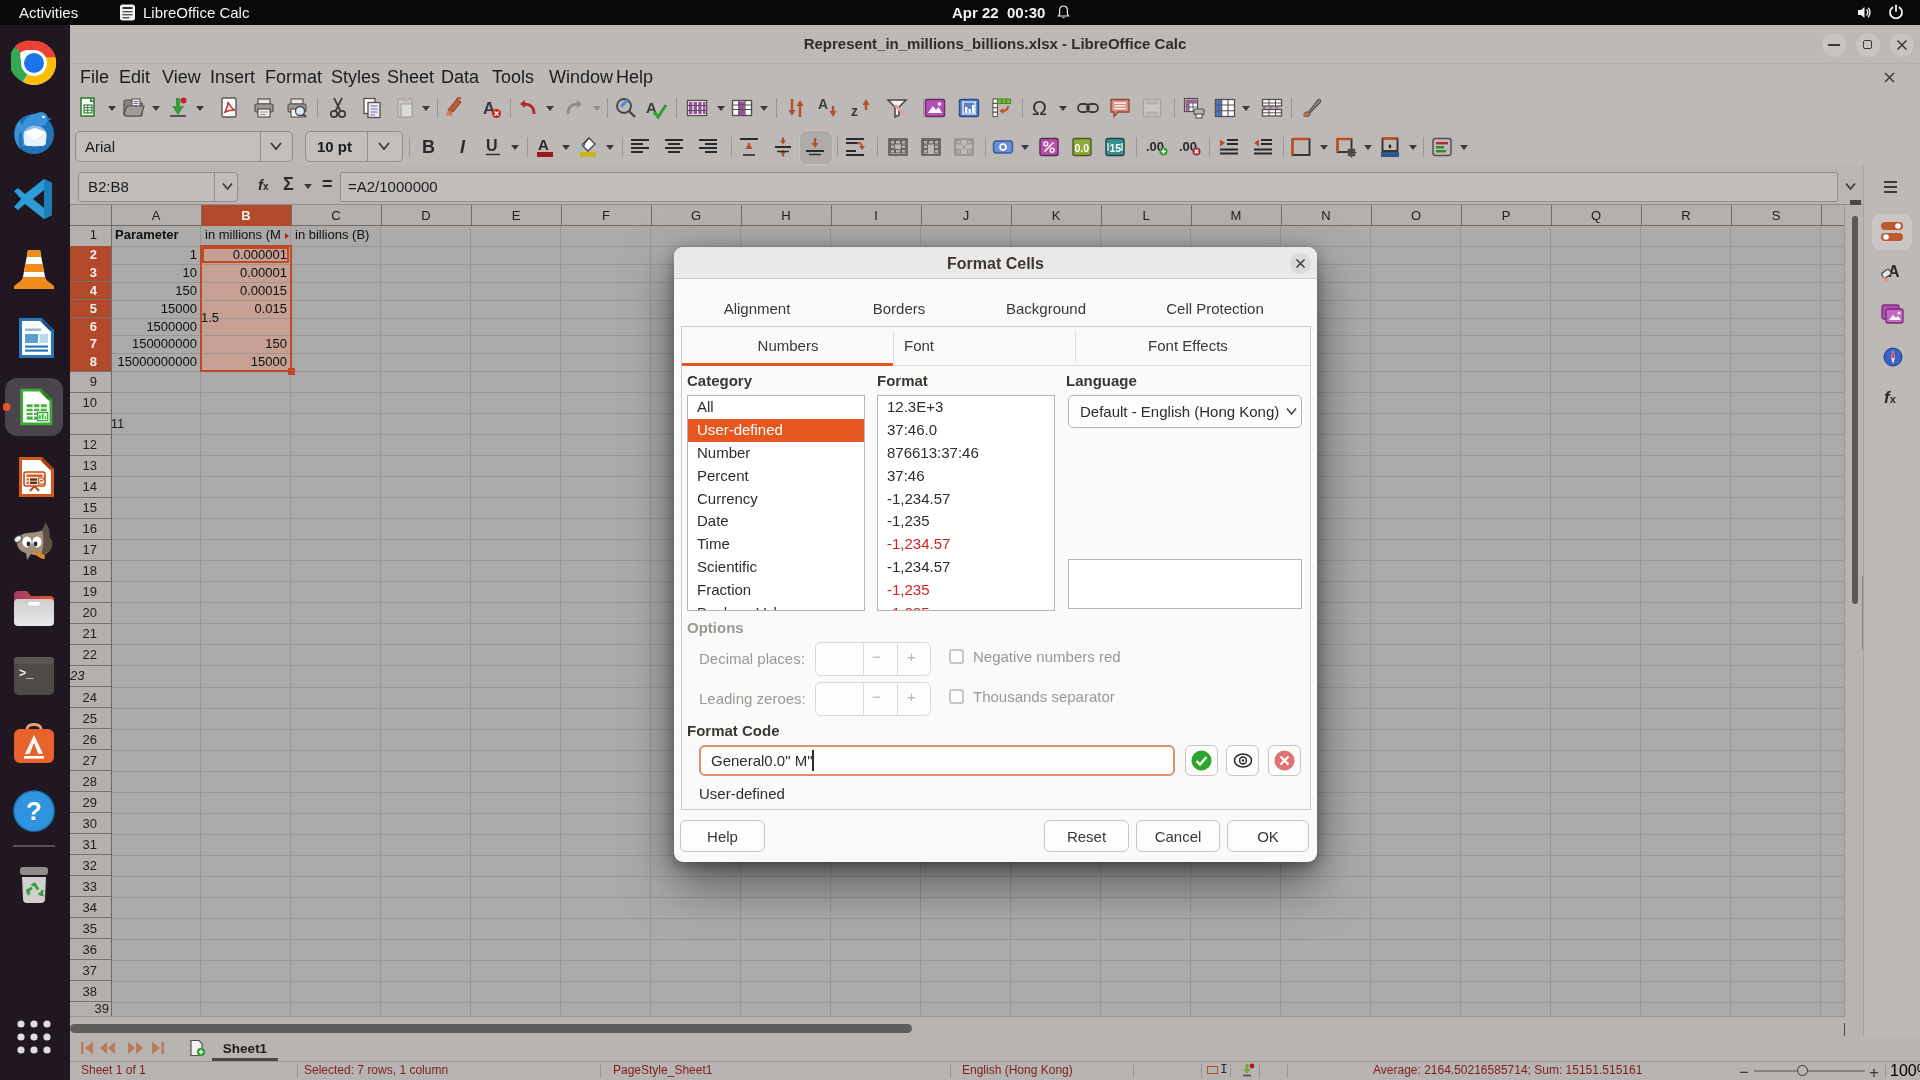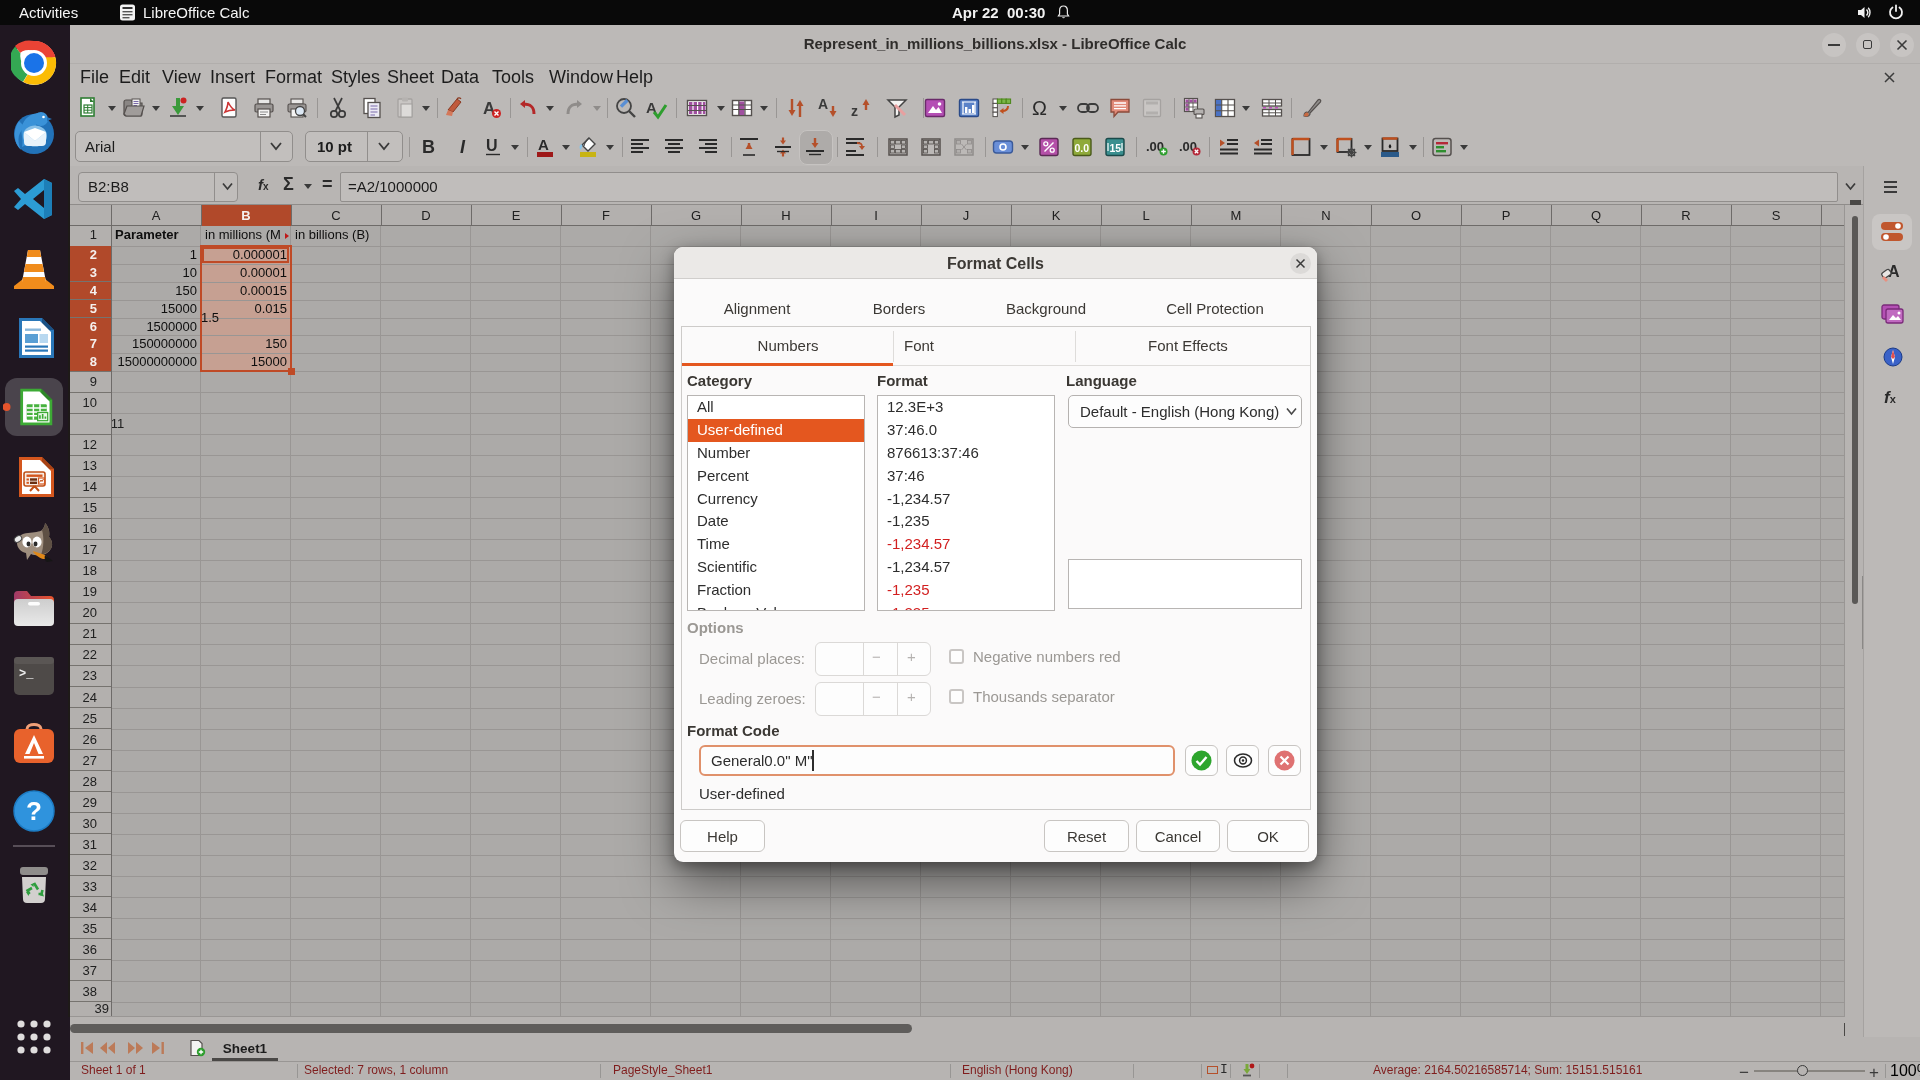--- a/index.html
+++ b/index.html
@@ -774,21 +774,21 @@
 <div class="rhd" style="left:70px;top:560.3px;text-align:right;padding-right:7px;width:34px;height:21.03px;line-height:21.03px;">18</div>
 <div class="a" style="left:70px;top:580.8px;width:41px;height:1px;background:#76736f"></div>
 <div class="rhd" style="left:70px;top:581.3px;text-align:right;padding-right:7px;width:34px;height:21.03px;line-height:21.03px;">19</div>
 <div class="a" style="left:70px;top:601.8px;width:41px;height:1px;background:#76736f"></div>
 <div class="rhd" style="left:70px;top:602.3px;text-align:right;padding-right:7px;width:34px;height:21.03px;line-height:21.03px;">20</div>
 <div class="a" style="left:70px;top:622.9px;width:41px;height:1px;background:#76736f"></div>
 <div class="rhd" style="left:70px;top:623.4px;text-align:right;padding-right:7px;width:34px;height:21.03px;line-height:21.03px;">21</div>
 <div class="a" style="left:70px;top:643.9px;width:41px;height:1px;background:#76736f"></div>
 <div class="rhd" style="left:70px;top:644.4px;text-align:right;padding-right:7px;width:34px;height:21.03px;line-height:21.03px;">22</div>
 <div class="a" style="left:70px;top:664.9px;width:41px;height:1px;background:#76736f"></div>
-<div class="rhd" style="left:70px;top:665.4px;text-align:right;padding-right:7px;width:34px;height:21.03px;line-height:21.03px;">23</div>
+<div class="rhd" style="left:70px;top:665.4px;text-align:left;padding-right:7px;width:34px;height:21.03px;line-height:21.03px;font-style:italic;">23</div>
 <div class="a" style="left:70px;top:686.0px;width:41px;height:1px;background:#76736f"></div>
 <div class="rhd" style="left:70px;top:686.5px;text-align:right;padding-right:7px;width:34px;height:21.03px;line-height:21.03px;">24</div>
 <div class="a" style="left:70px;top:707.0px;width:41px;height:1px;background:#76736f"></div>
 <div class="rhd" style="left:70px;top:707.5px;text-align:right;padding-right:7px;width:34px;height:21.03px;line-height:21.03px;">25</div>
 <div class="a" style="left:70px;top:728.0px;width:41px;height:1px;background:#76736f"></div>
 <div class="rhd" style="left:70px;top:728.5px;text-align:right;padding-right:7px;width:34px;height:21.03px;line-height:21.03px;">26</div>
 <div class="a" style="left:70px;top:749.0px;width:41px;height:1px;background:#76736f"></div>
 <div class="rhd" style="left:70px;top:749.5px;text-align:right;padding-right:7px;width:34px;height:21.03px;line-height:21.03px;">27</div>
 <div class="a" style="left:70px;top:770.1px;width:41px;height:1px;background:#76736f"></div>
 <div class="rhd" style="left:70px;top:770.6px;text-align:right;padding-right:7px;width:34px;height:21.03px;line-height:21.03px;">28</div>

